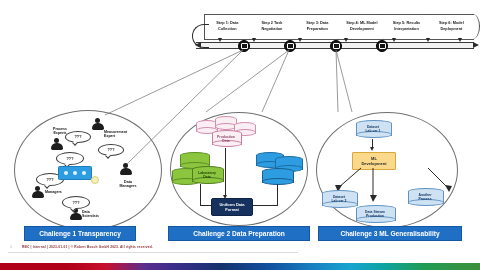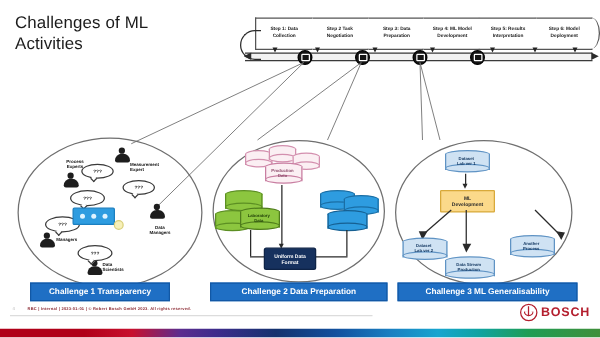--- a/index.html
+++ b/index.html
@@ -198,22 +198,20 @@
       #14326e 46%, #12509e 56%,
       #1a7fc1 65%, #17a5cf 73%,
       #0fa3a0 80%, #1f9d55 88%, #3f8f3a 100%);
   }
 </style>
 </head>
 <body>
 
 <div class="slide">
 
-  <div class="title">Challenges of
-ML Activities</div>
 
   <div class="timeline">
     <div class="tl-chevrons">
       <div class="chev">
         <span class="chev-label">Step 1: Data
 Collection</span>
       </div>
       <div class="chev">
         <span class="chev-label">Step 2 Task
 Negotiation</span>
@@ -458,19 +456,15 @@
 Production</div>
     </div>
 
     <div class="chbar" style="left:318px;top:226px;width:142px;">Challenge 3 ML Generalisability</div>
   </div>
 
   <div class="footer-rule"></div>
   <div class="footer-num">4</div>
   <div class="footer-text">RBC | Internal | 2023-01-01 | © Robert Bosch GmbH 2023. All rights reserved.</div>
 
-  <div class="bosch">
-    <span class="mark"></span>
-    <span class="word">BOSCH</span>
-  </div>
 
   <div class="supergraphic"></div>
 </div>
 
 </body></html>

